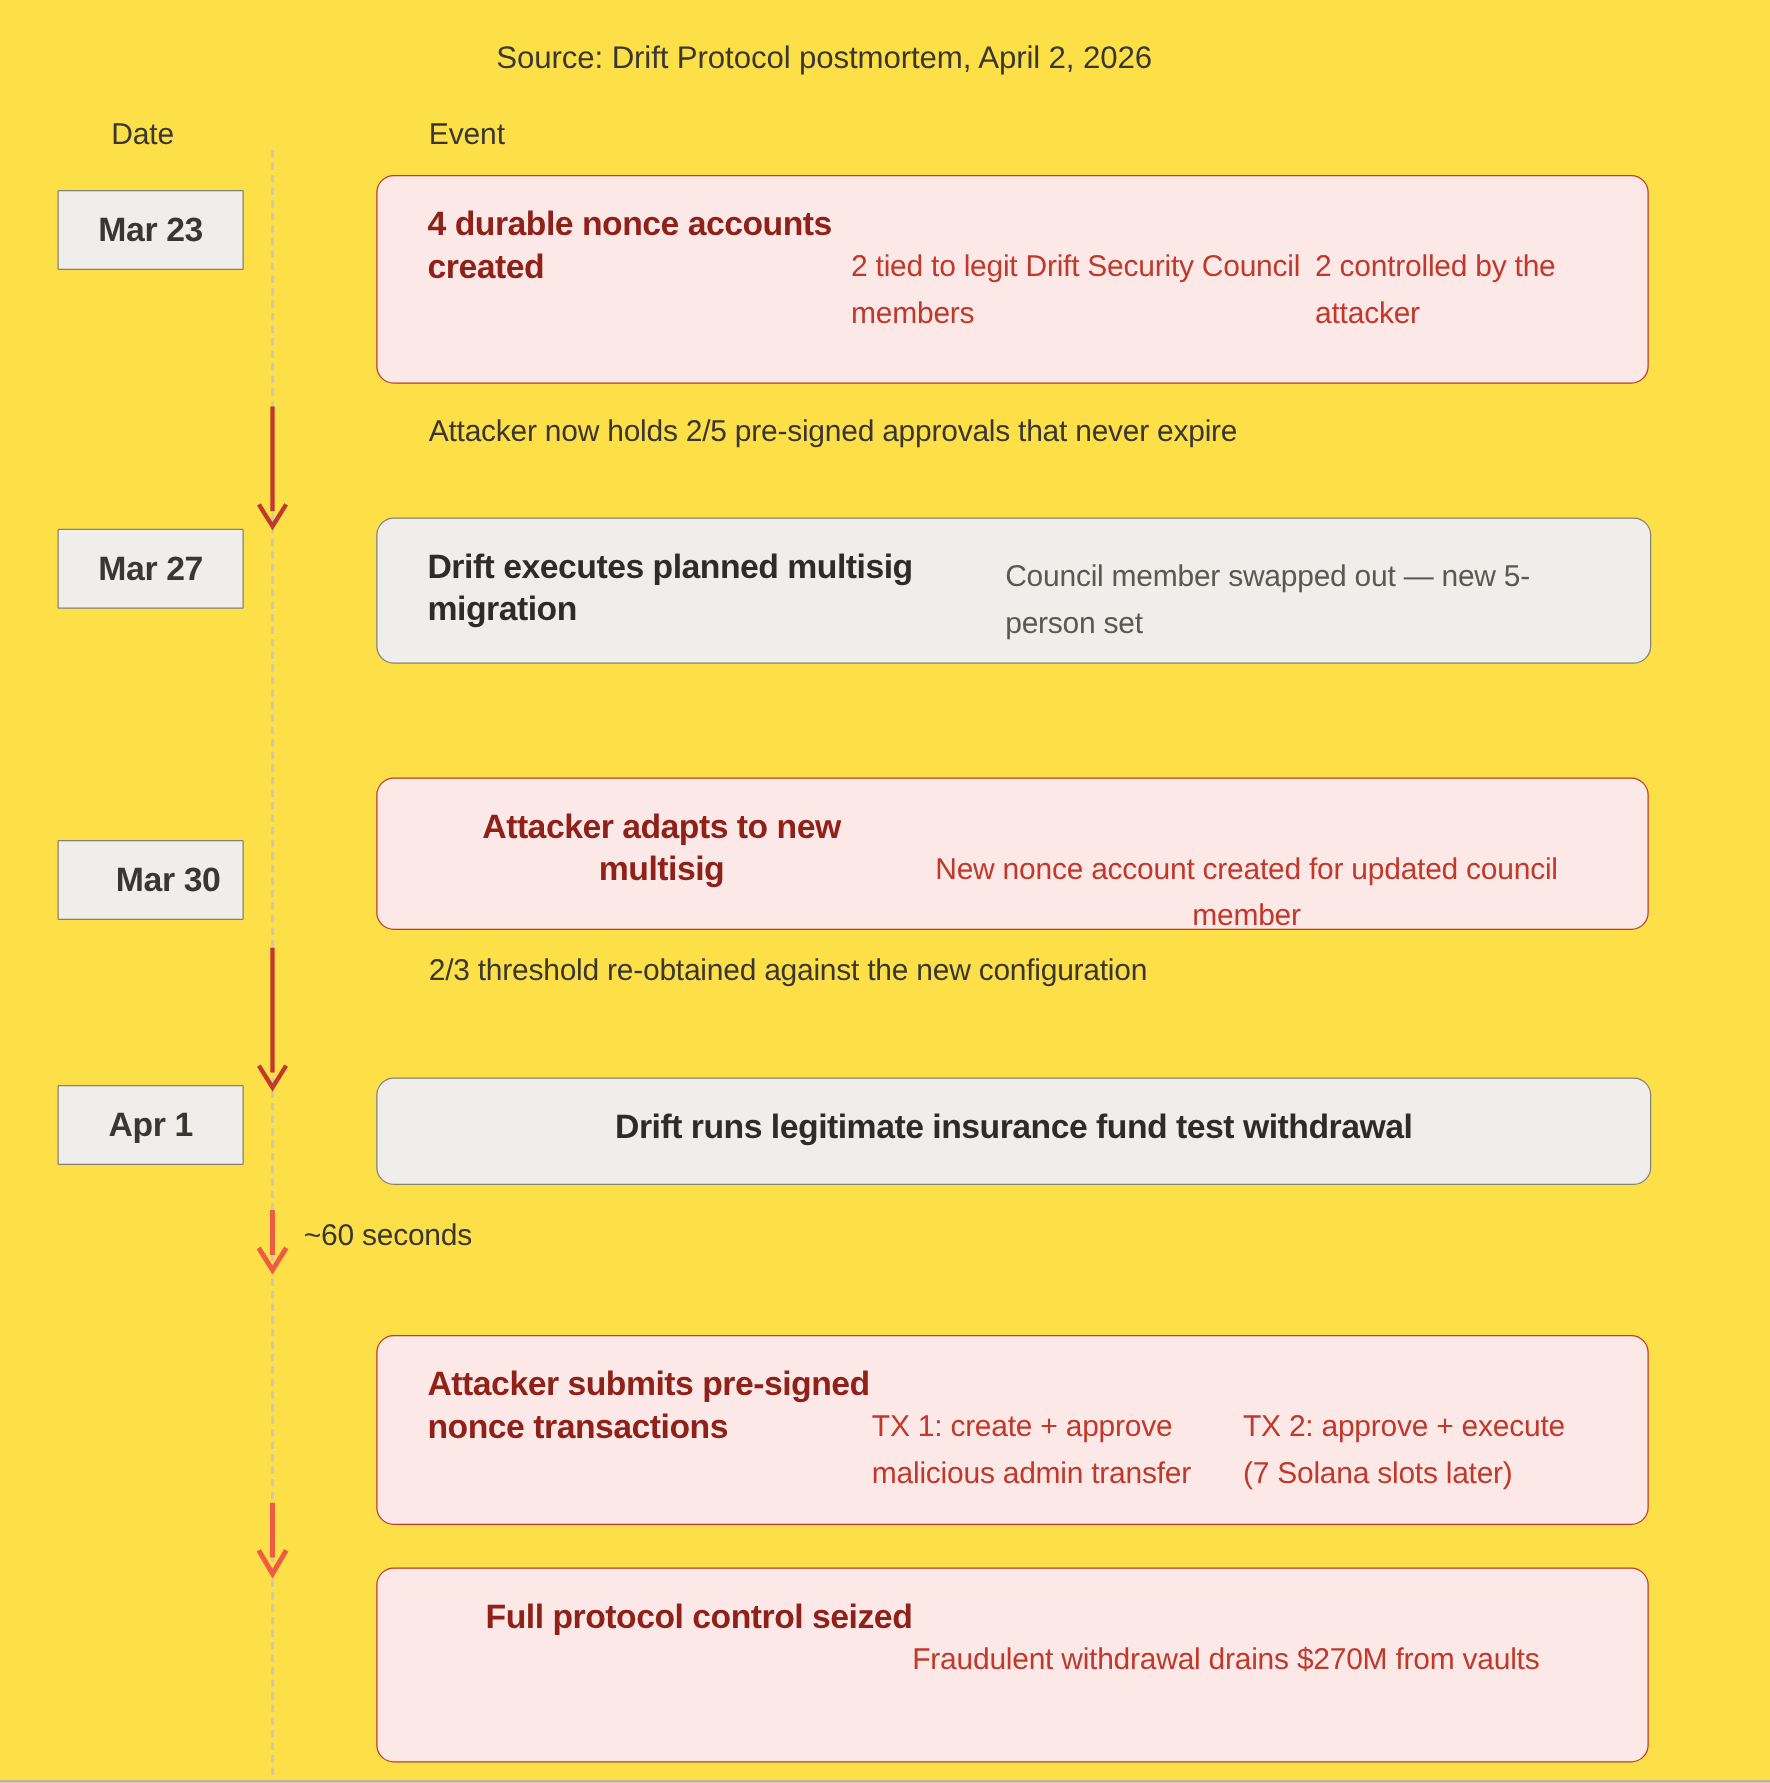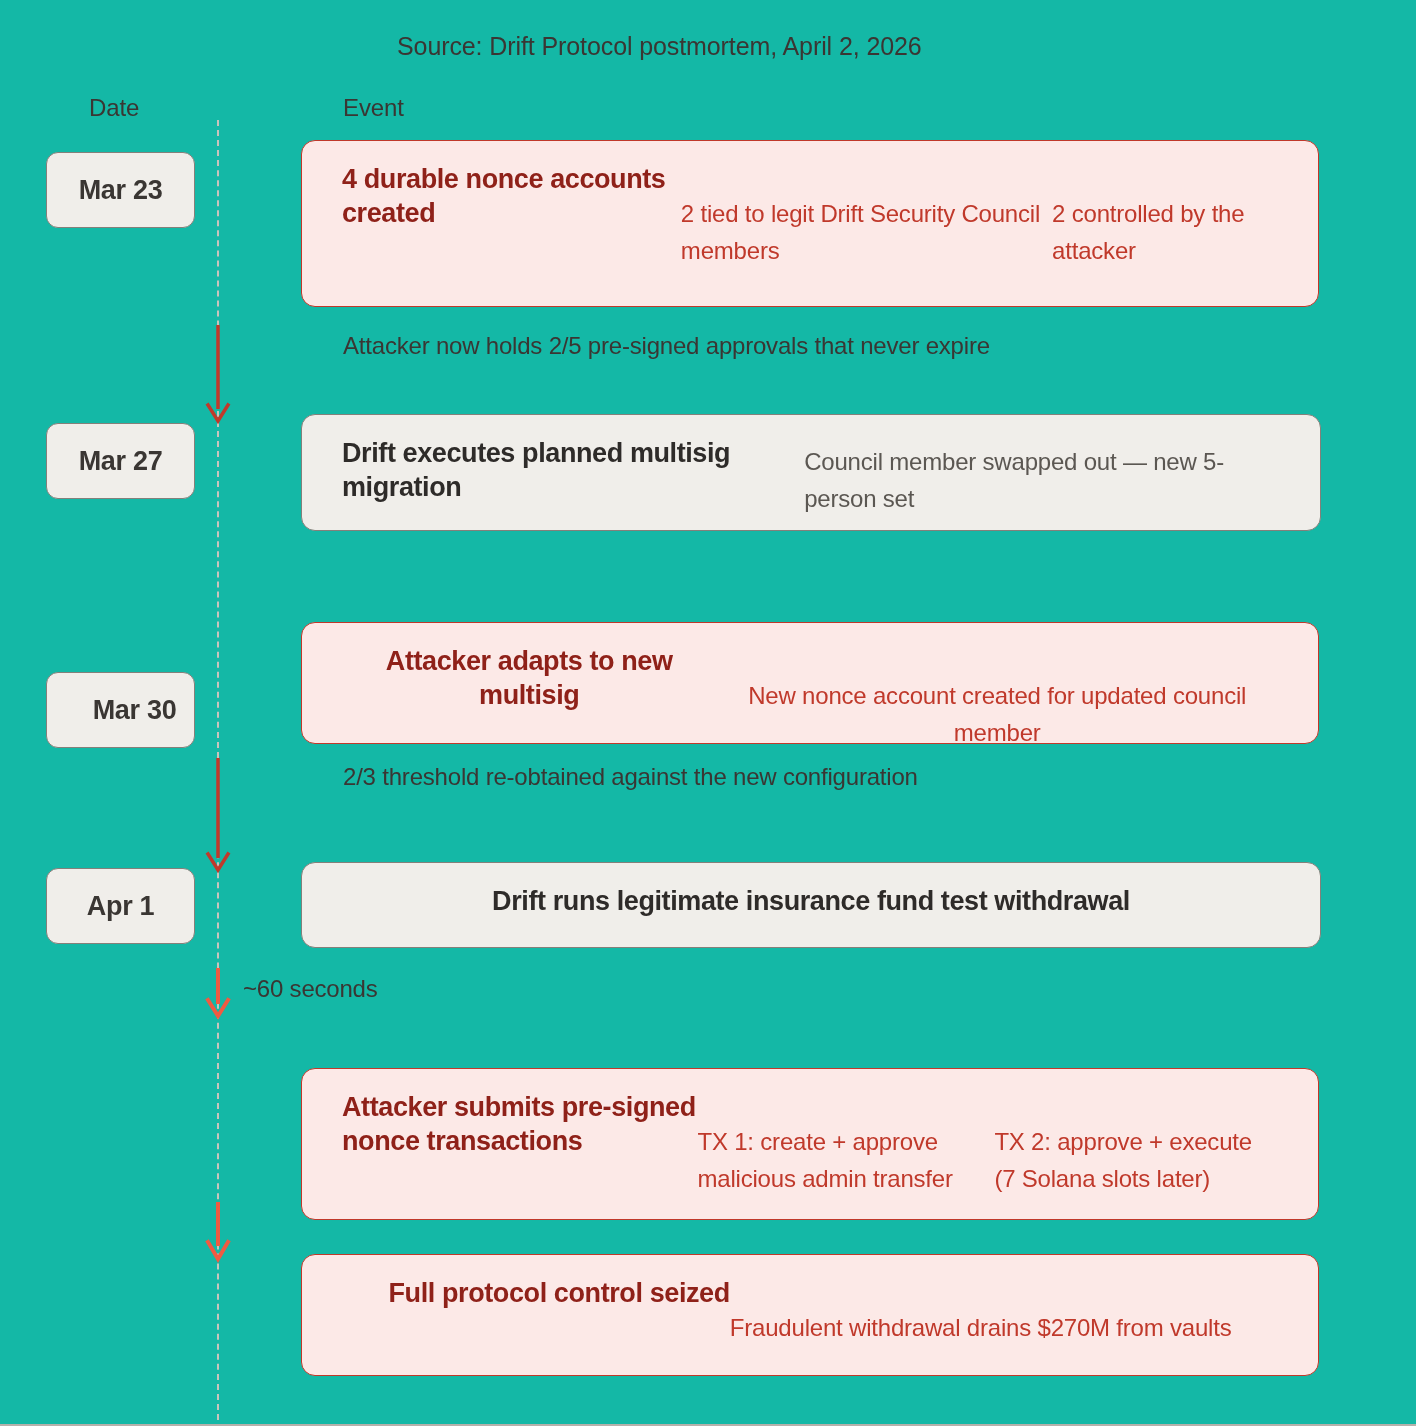--- a/index.html
+++ b/index.html
@@ -15,21 +15,21 @@
     overflow: hidden;
     position: relative;
   }
 
   #page {
     position: relative;
     width: 1416px;
     height: 1426px;
     box-sizing: border-box;
     border-bottom: 2px solid #b6b1ab;
-    background: #14b8a6;
+    background: #fde047;
   }
 
   
   .source-caption {
     position: absolute;
     left: 397px;
     top: 32px;
     font-size: 25px;
     color: #3a3633;
     letter-spacing: -0.1px;
@@ -56,25 +56,25 @@
     width: 0;
     height: 1300px;
     border-left: 2px dashed #c9c4bd;
   }
 
   
   .date-pill {
     position: absolute;
     left: 46px;
     width: 149px;
-    height: 76px;
+    height: 64px;
     box-sizing: border-box;
     background: #f0eeea;
     border: 1.5px solid #84807a;
-    border-radius: 12px;
+    border-radius: 1px;
     display: flex;
     align-items: center;
     justify-content: center;
     font-size: 27px;
     font-weight: 700;
     color: #3a3633;
     letter-spacing: -0.3px;
   }
 
   
@@ -218,18 +218,18 @@
     <div class="card-line">TX 2: approve + execute (7 Solana slots later)</div>
   </div>
 
   <div class="arrow" style="top:1202px;">
     <svg width="28" height="62" viewBox="0 0 28 62" xmlns="http://www.w3.org/2000/svg">
       <line x1="14" y1="0" x2="14" y2="44" stroke="#ef5b42" stroke-width="4"></line>
       <path d="M4 40 L14 57 L24 40" fill="none" stroke="#ef5b42" stroke-width="4" stroke-linecap="square"></path>
     </svg>
   </div>
 
-  <div class="card danger" style="top:1254px; height:122px;text-align:right;">
+  <div class="card danger" style="top:1254px; height:156px;text-align:right;">
     <div class="card-title">Full protocol control seized</div>
     <div class="card-line">Fraudulent withdrawal drains $270M from vaults</div>
   </div>
 
 </div>
 
 </body></html>

